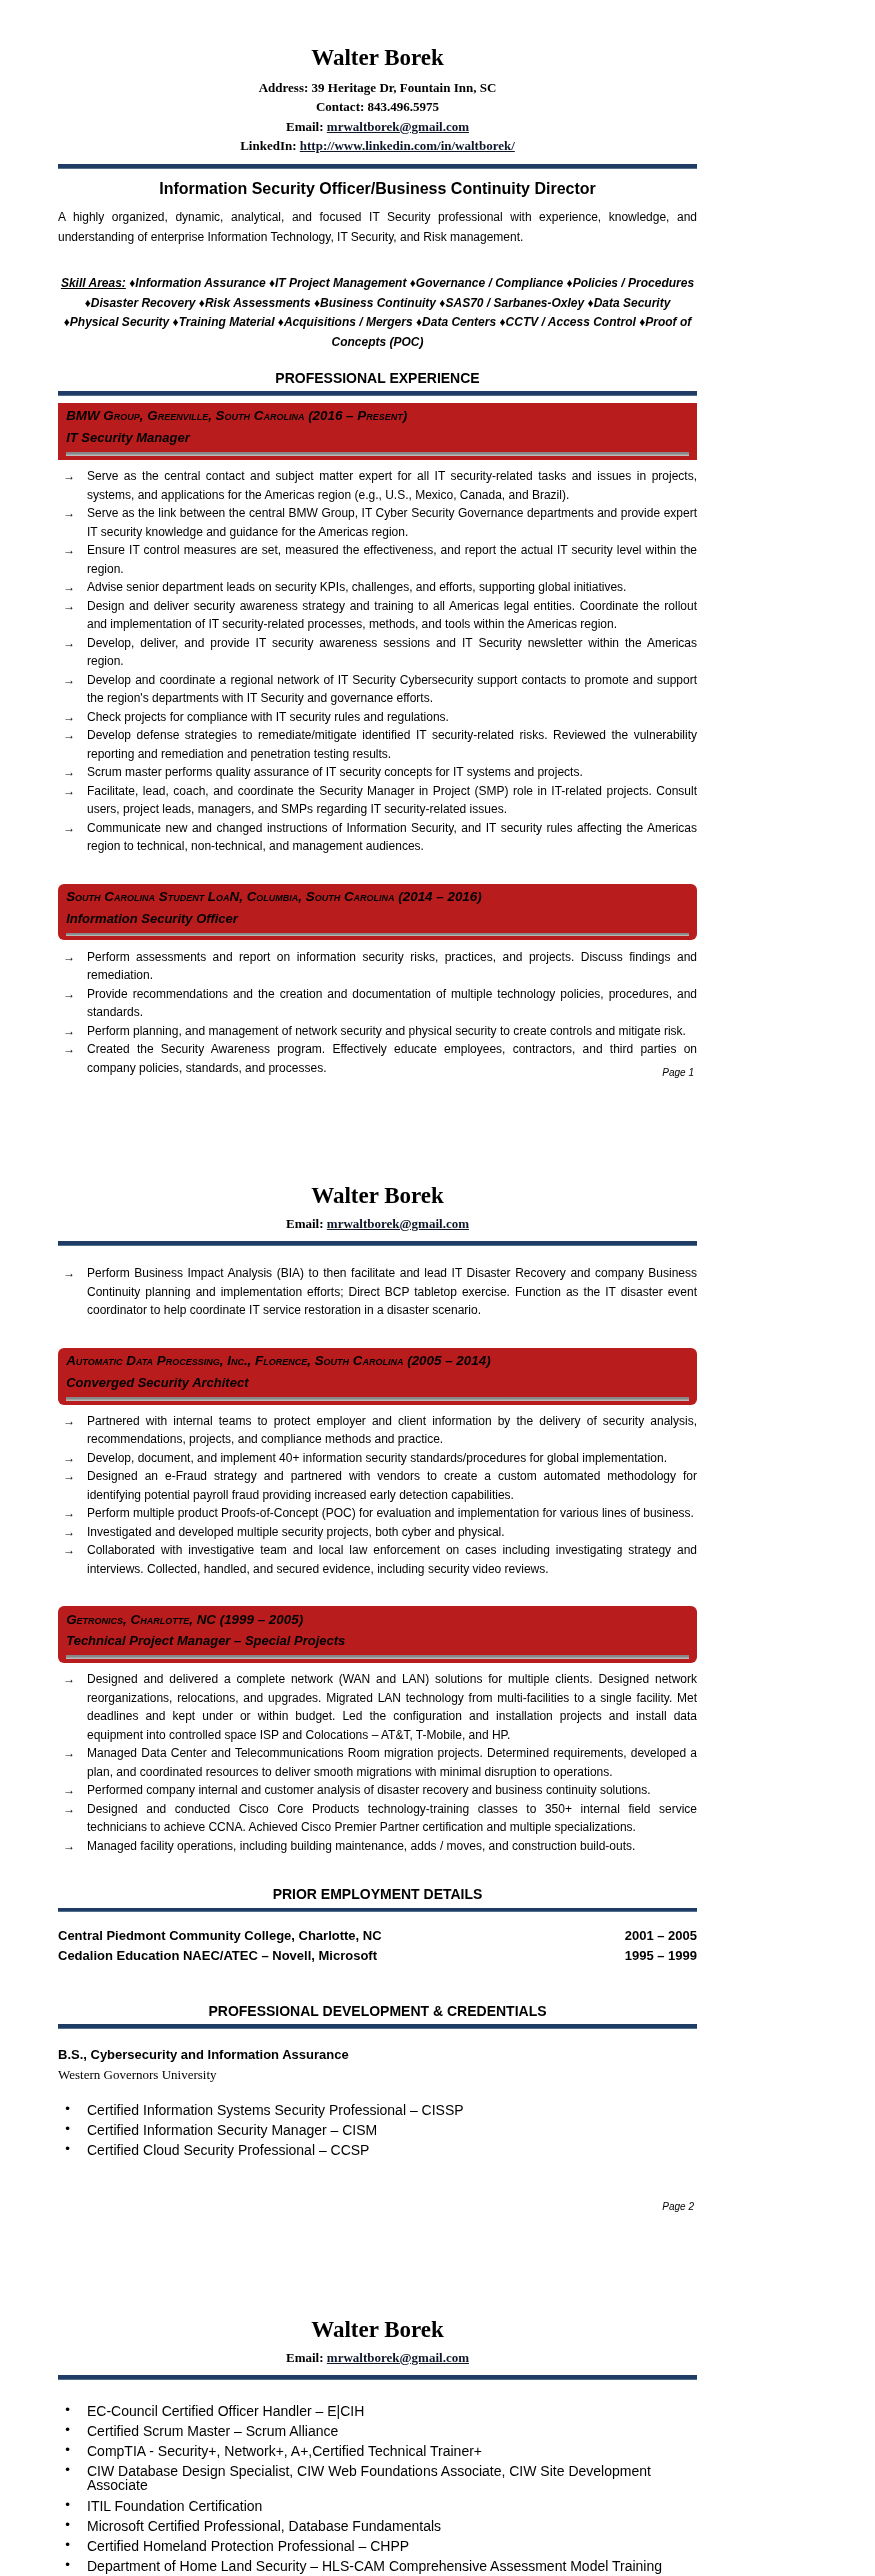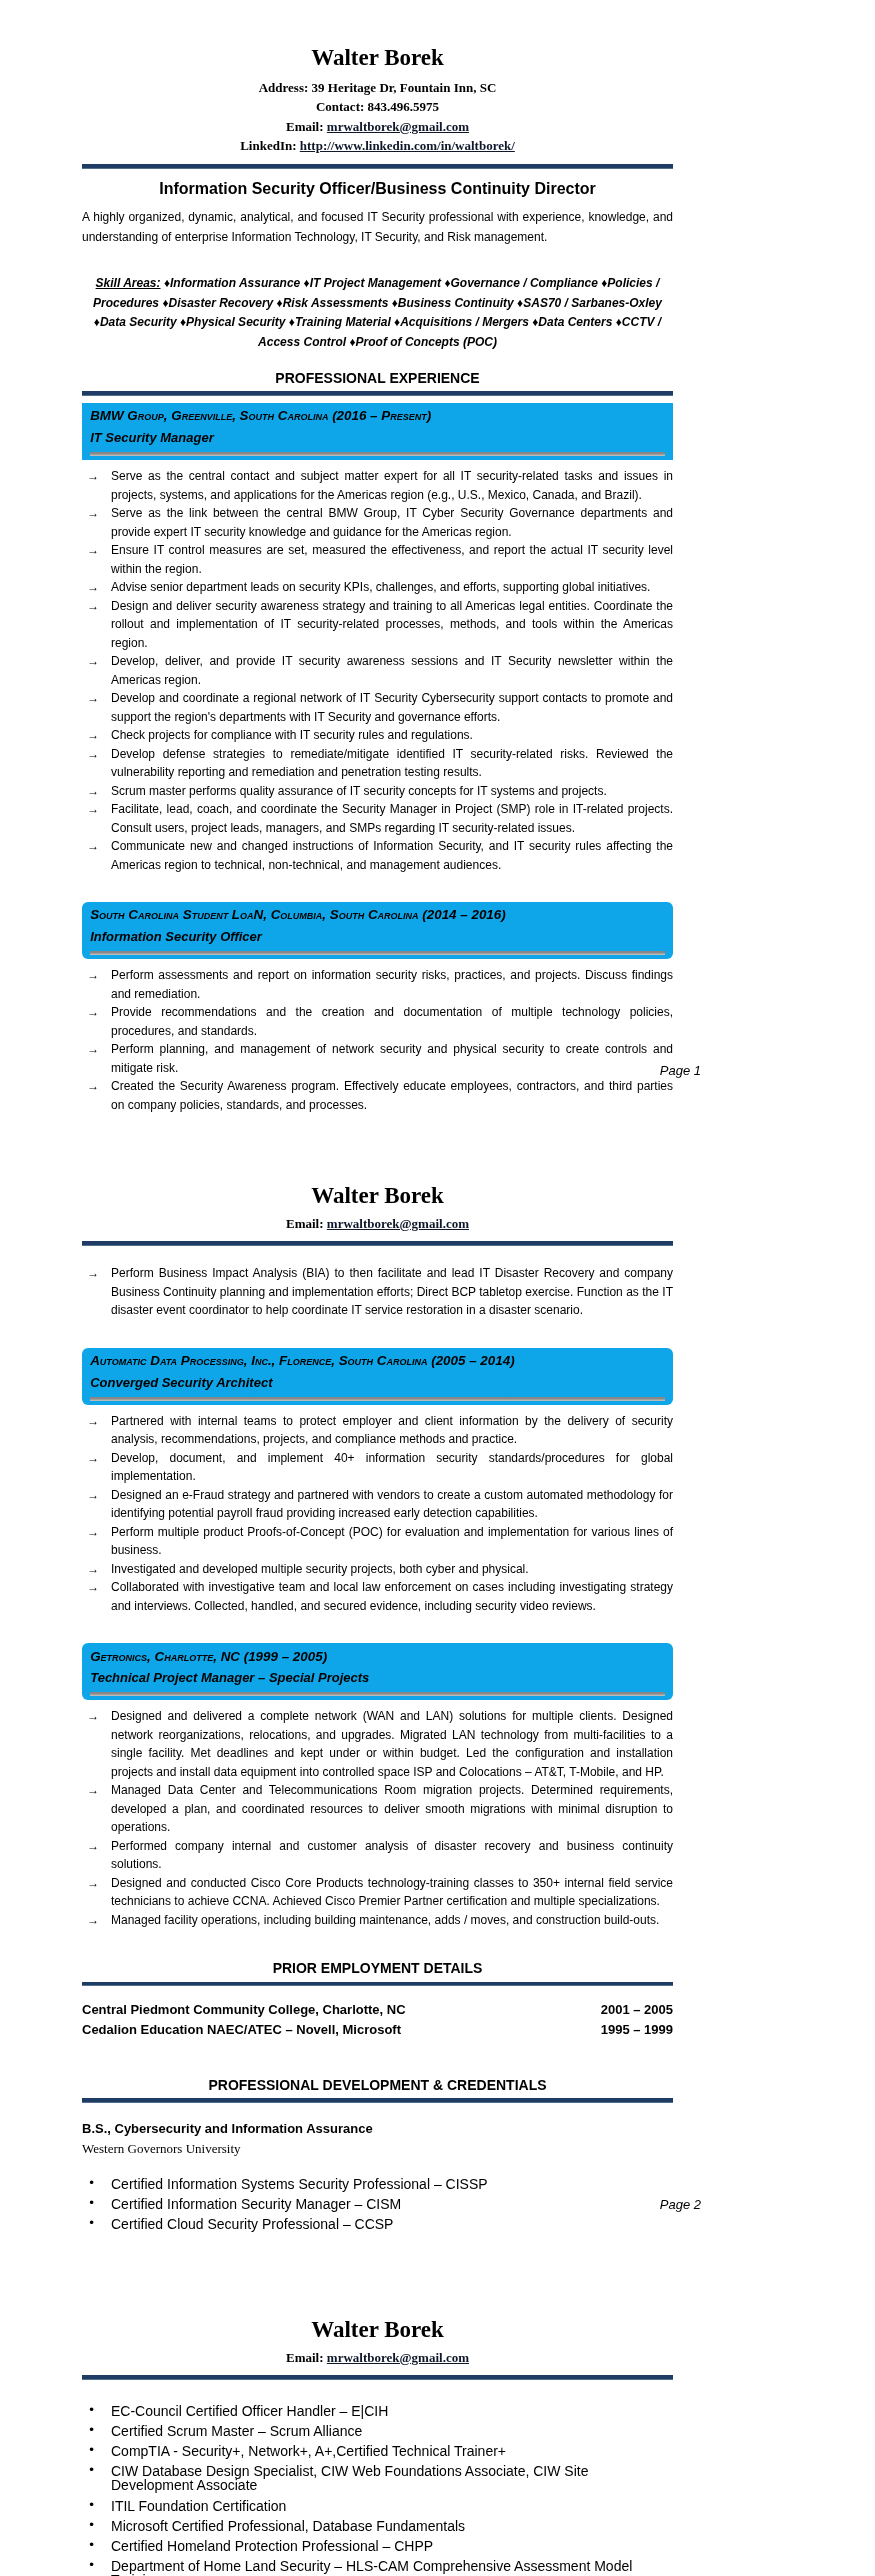--- a/index.html
+++ b/index.html
@@ -1,19 +1,19 @@
 <!DOCTYPE html>
 <html style="font-size:8.2px"><head>
 <meta charset="utf-8">
 <style>
   * { box-sizing: border-box; }
   html, body { margin: 0; padding: 0; background: #ffffff; }
   body { width: 876px; font-family: "Liberation Sans", "DejaVu Sans", sans-serif; color: #000; }
 
-  .page { position: relative; width: 755px; padding: 0 82px; overflow: hidden; }
+  .page { position: relative; width: 755px; padding: 0 58px; overflow: hidden; }
   .page-1 { height: 1136px; padding-top: 45px; }
   .page-2 { height: 1128px; padding-top: 47px; }
   .page-3 { height: 1136px; padding-top: 53px; }
 
   
   .doc-name {
     font-family: "Liberation Serif", "DejaVu Serif", serif;
     font-size: 23px; font-weight: bold; text-align: center;
     margin: 0; line-height: 1.15;
   }
@@ -41,21 +41,21 @@
   }
   .skills-label { text-decoration: underline; }
 
   .section-heading {
     font-size: 14px; font-weight: bold; text-align: center; margin: 17.5px 0 0 0; line-height: 1.15;
   }
   .section-heading.tight { margin-top: 31px; }
   .section-heading.creds { margin-top: 36px; }
 
   
-  .job-header { background: #0ea5e9; margin-top: 7.2px; padding: 5.2px 8.2px 4.1px 8.2px; }
+  .job-header { background: #b91c1c; margin-top: 7.2px; padding: 5.2px 8.2px 4.1px 8.2px; }
   .job-header.spaced { margin-top: 28px; border-radius: 6px; }
   .job-company {
     font-size: 13.4px; font-weight: bold; font-style: italic;
     font-variant: small-caps; line-height: 16.5px;
   }
   .job-title { font-size: 13px; font-weight: bold; font-style: italic; line-height: 15.5px; margin-top: 5.2px; }
   .job-rule {
     height: 3.6px; margin-top: 6.7px;
     background: linear-gradient(to bottom, #858585 0%, #8a8a8a 45%, #c9c9c9 100%);
   }
@@ -89,22 +89,22 @@
   .prior-rows { margin-top: 13.4px; }
   .prior-row {
     display: flex; justify-content: space-between;
     font-size: 13px; font-weight: bold; line-height: 20.6px;
   }
 
   .degree { font-size: 13px; font-weight: bold; margin: 17.5px 0 0 0; line-height: 17.5px; }
   .school { font-size: 13px; margin: 2px 0 0 0; line-height: 17.5px; font-family: Liberation Serif, serif; }
 
   .page-number {
-    position: absolute; right: 54px; bottom: 58px;
-    font-size: 13px; font-style: italic;
+    position: absolute; right: 61px; bottom: 58px;
+    font-size: 10px; font-style: italic;
   }
   .page-2 .page-number { bottom: 52px; }
 </style>
 </head>
 <body>
 
 <section class="page page-1">
   <h1 class="doc-name">Walter Borek</h1>
 
   <div class="contact-block">

